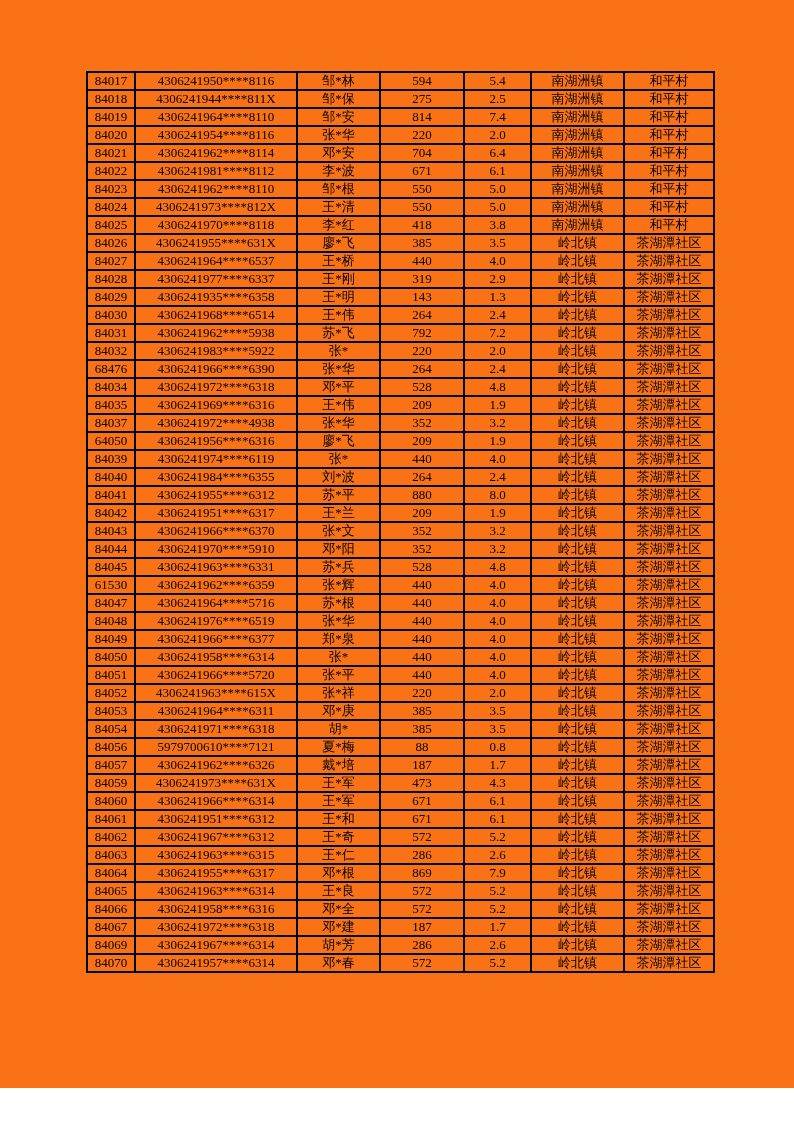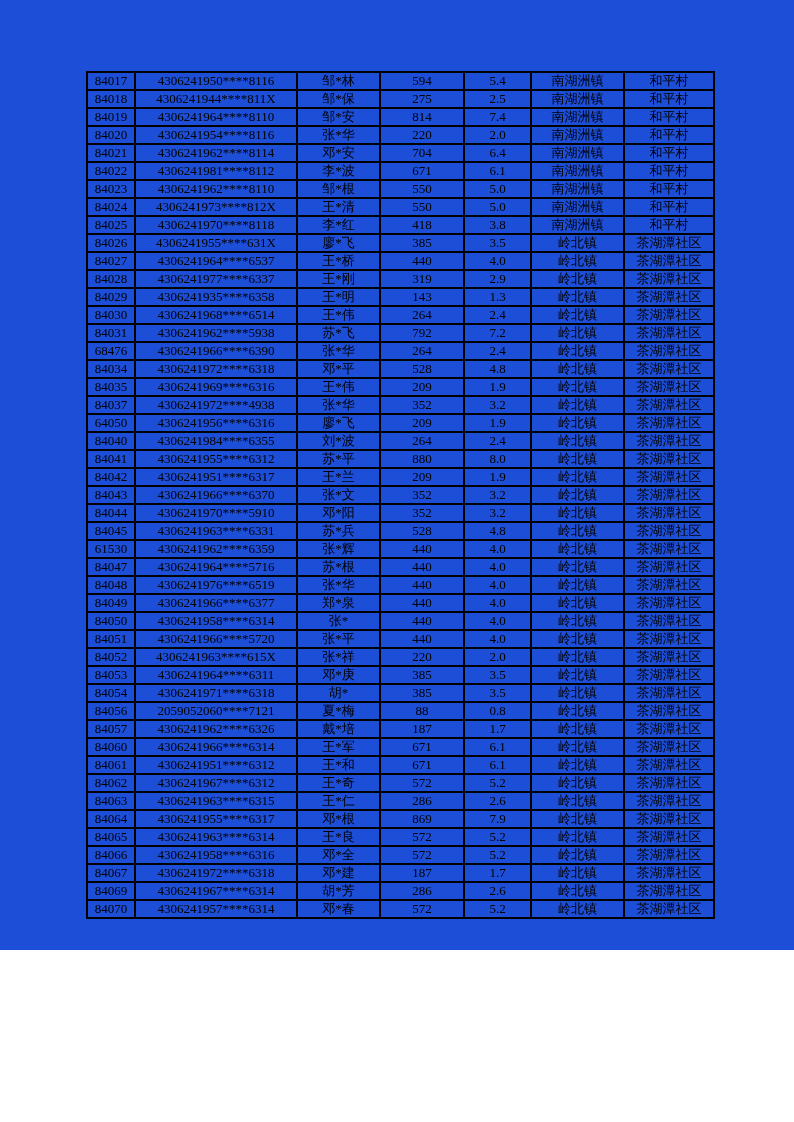--- a/index.html
+++ b/index.html
@@ -11,22 +11,22 @@
     width: 794px;
     height: 1122px;
     position: relative;
     font-family: "Liberation Serif", "DejaVu Serif", serif;
     color: #000000;
   }
   .page {
     position: absolute;
     left: 0; top: 0;
     width: 794px;
-    height: 950px;
-    background: #1d4ed8;
+    height: 1088px;
+    background: #f97316;
     overflow: hidden;
   }
   table.records {
     position: absolute;
     left: 86px;
     top: 71px;
     border-collapse: collapse;
     table-layout: fixed;
     width: 627px;
   }
@@ -195,20 +195,29 @@
         <tr>
           <td>84031</td>
           <td>4306241962****5938</td>
           <td>苏*飞</td>
           <td>792</td>
           <td>7.2</td>
           <td>岭北镇</td>
           <td>茶湖潭社区</td>
         </tr>
         <tr>
+          <td>84032</td>
+          <td>4306241983****5922</td>
+          <td>张*</td>
+          <td>220</td>
+          <td>2.0</td>
+          <td>岭北镇</td>
+          <td>茶湖潭社区</td>
+        </tr>
+        <tr>
           <td>68476</td>
           <td>4306241966****6390</td>
           <td>张*华</td>
           <td>264</td>
           <td>2.4</td>
           <td>岭北镇</td>
           <td>茶湖潭社区</td>
         </tr>
         <tr>
           <td>84034</td>
@@ -240,20 +249,29 @@
         <tr>
           <td>64050</td>
           <td>4306241956****6316</td>
           <td>廖*飞</td>
           <td>209</td>
           <td>1.9</td>
           <td>岭北镇</td>
           <td>茶湖潭社区</td>
         </tr>
         <tr>
+          <td>84039</td>
+          <td>4306241974****6119</td>
+          <td>张*</td>
+          <td>440</td>
+          <td>4.0</td>
+          <td>岭北镇</td>
+          <td>茶湖潭社区</td>
+        </tr>
+        <tr>
           <td>84040</td>
           <td>4306241984****6355</td>
           <td>刘*波</td>
           <td>264</td>
           <td>2.4</td>
           <td>岭北镇</td>
           <td>茶湖潭社区</td>
         </tr>
         <tr>
           <td>84041</td>
@@ -376,37 +394,46 @@
           <td>84054</td>
           <td>4306241971****6318</td>
           <td>胡*</td>
           <td>385</td>
           <td>3.5</td>
           <td>岭北镇</td>
           <td>茶湖潭社区</td>
         </tr>
         <tr>
           <td>84056</td>
-          <td>2059052060****7121</td>
+          <td>5979700610****7121</td>
           <td>夏*梅</td>
           <td>88</td>
           <td>0.8</td>
           <td>岭北镇</td>
           <td>茶湖潭社区</td>
         </tr>
         <tr>
           <td>84057</td>
           <td>4306241962****6326</td>
           <td>戴*培</td>
           <td>187</td>
           <td>1.7</td>
           <td>岭北镇</td>
           <td>茶湖潭社区</td>
         </tr>
         <tr>
+          <td>84059</td>
+          <td>4306241973****631X</td>
+          <td>王*军</td>
+          <td>473</td>
+          <td>4.3</td>
+          <td>岭北镇</td>
+          <td>茶湖潭社区</td>
+        </tr>
+        <tr>
           <td>84060</td>
           <td>4306241966****6314</td>
           <td>王*军</td>
           <td>671</td>
           <td>6.1</td>
           <td>岭北镇</td>
           <td>茶湖潭社区</td>
         </tr>
         <tr>
           <td>84061</td>

